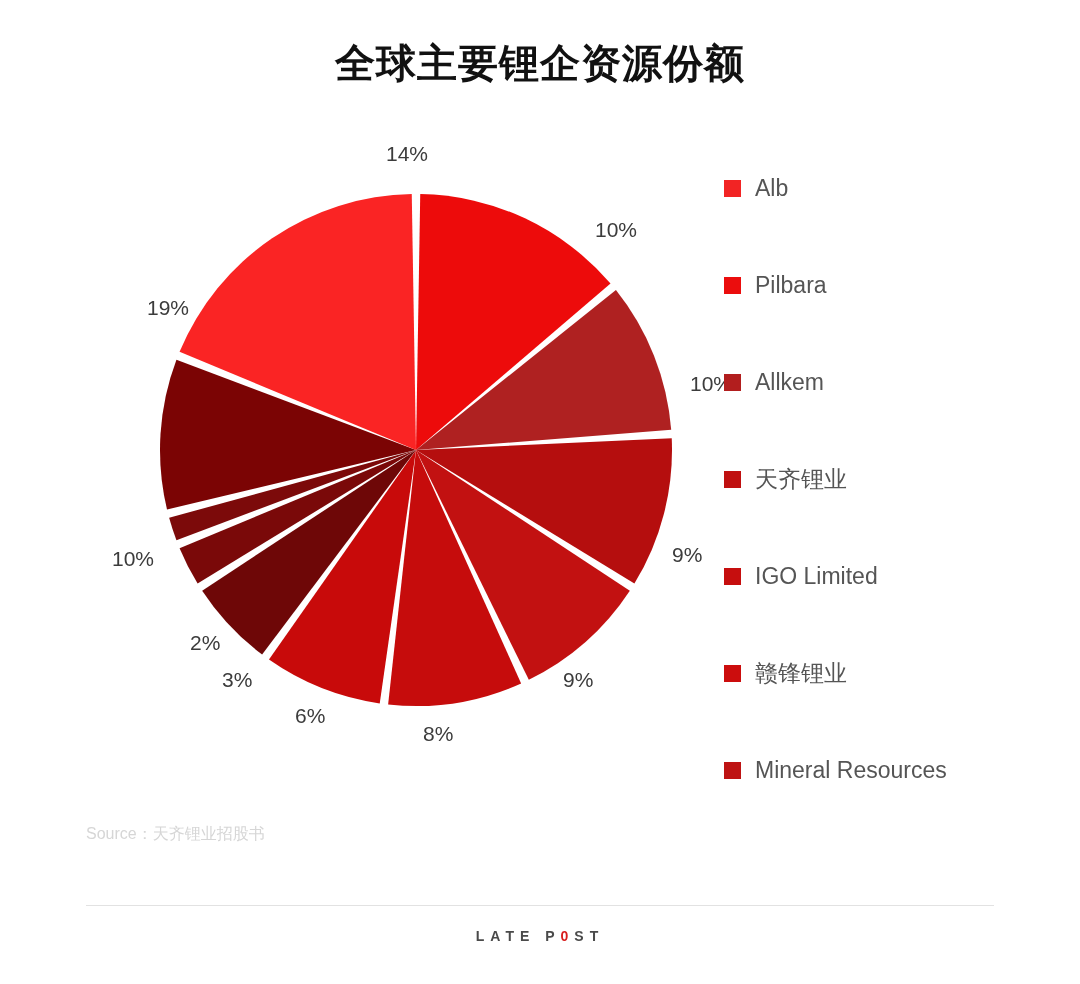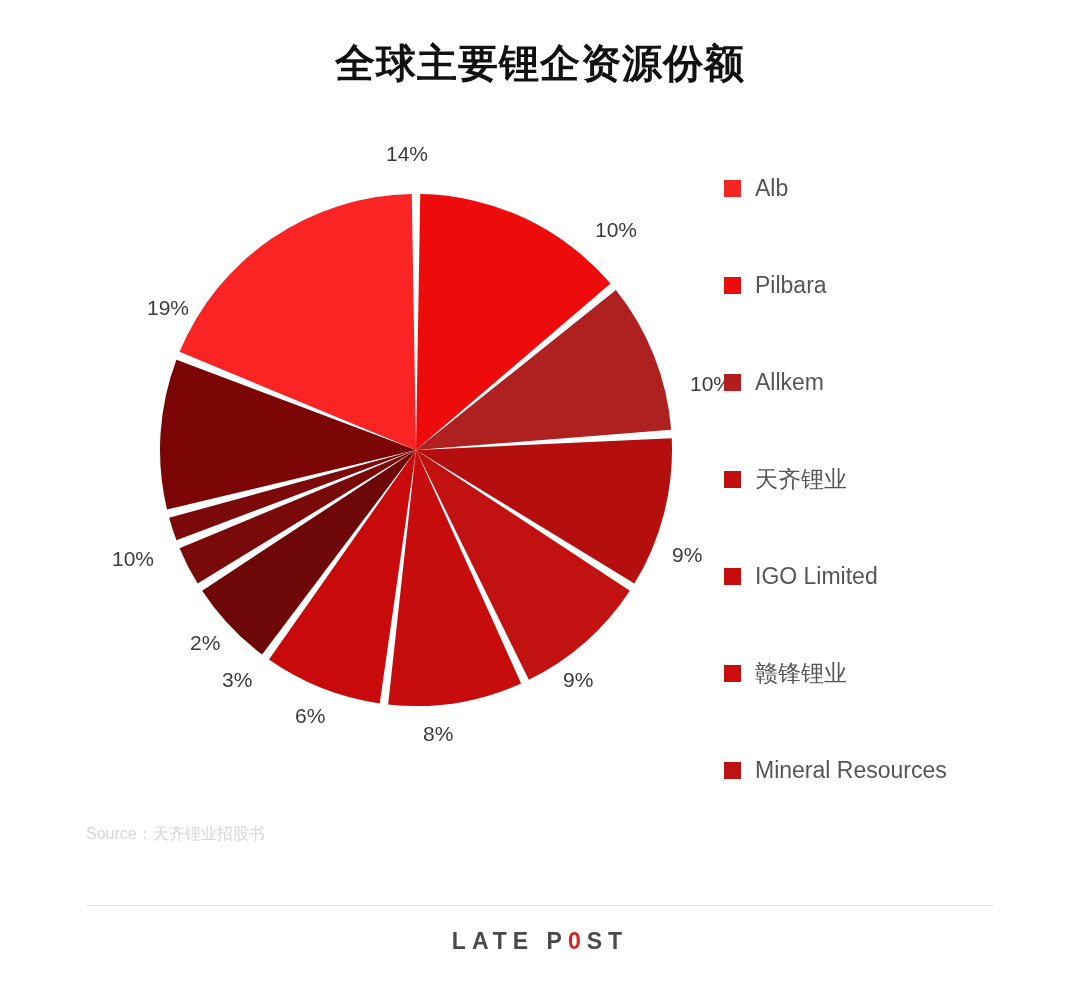--- a/index.html
+++ b/index.html
@@ -89,21 +89,21 @@
     height: 1px;
     background: #e2e2e2;
   }
 
   .watermark {
     position: absolute;
     left: 0;
     top: 928px;
     width: 1080px;
     text-align: center;
-    font-size: 23px;
+    font-size: 14px;
     font-weight: bold;
     letter-spacing: 6px;
     color: #4a4a4a;
     font-family: "Liberation Sans", sans-serif;
   }
   .watermark .wm-accent { color: #d81e1e; }
 </style>
 </head>
 <body>
 

